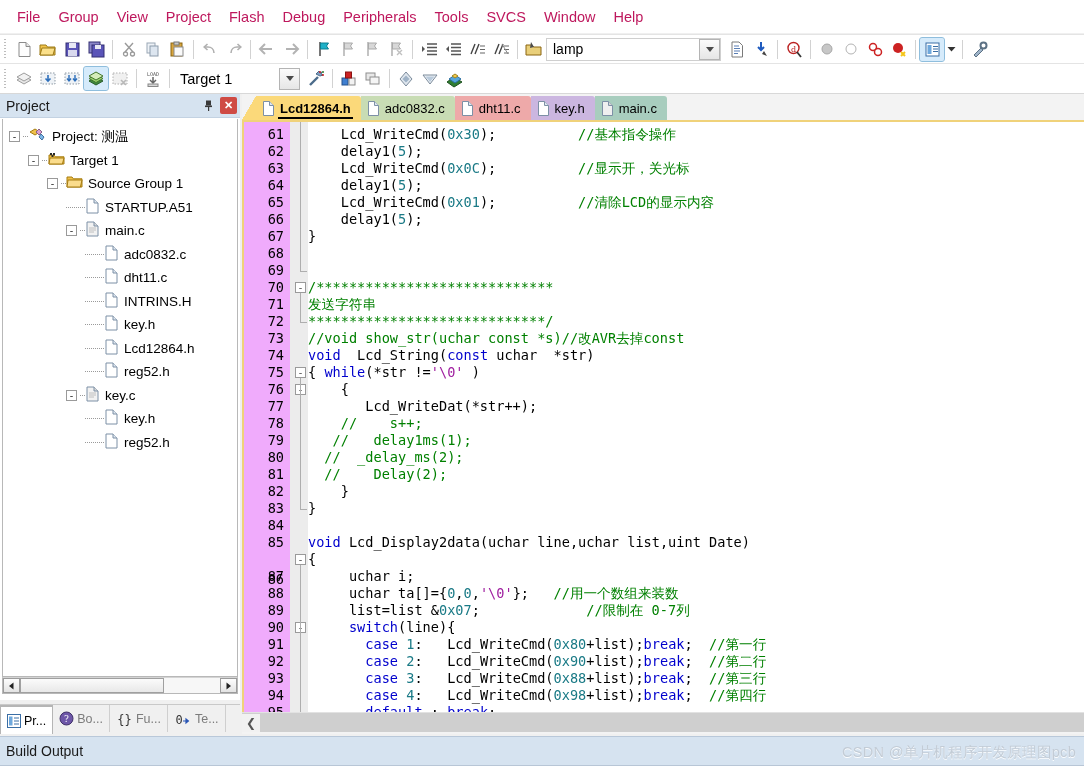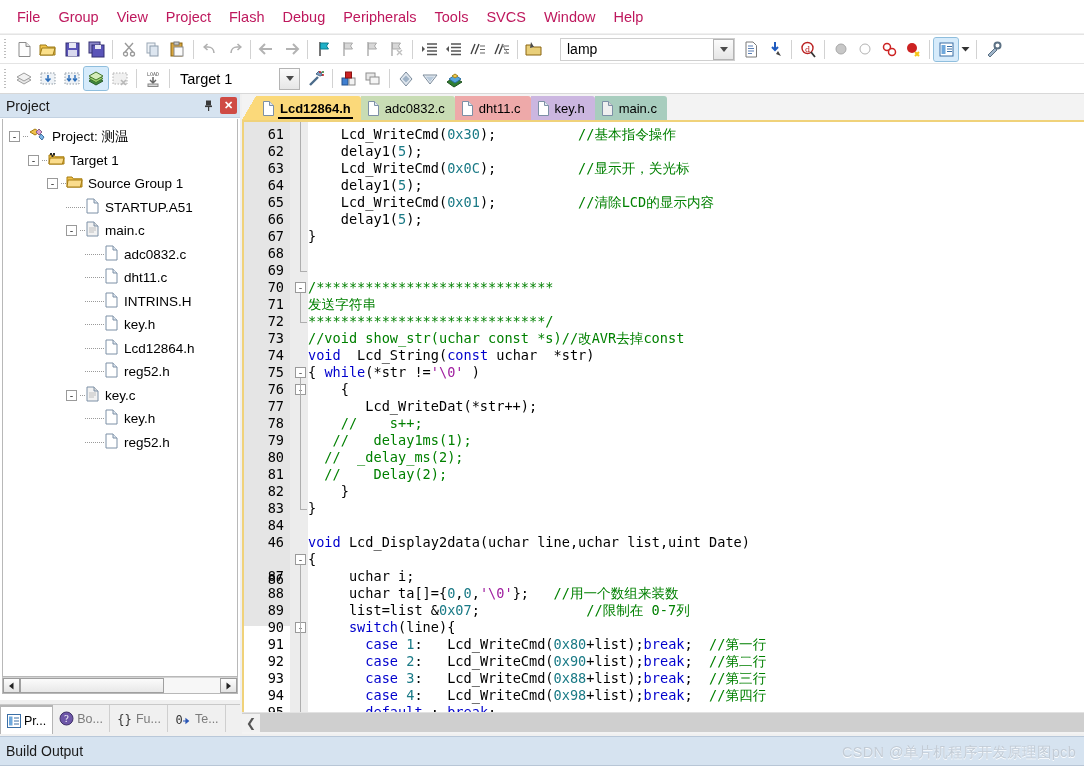--- a/index.html
+++ b/index.html
@@ -59,21 +59,21 @@
     display: flex; align-items: center; justify-content: center;
   }
   .combo-arrow::after {
     content: ""; width: 0; height: 0;
     border-left: 4px solid transparent; border-right: 4px solid transparent;
     border-top: 5px solid #4a4a4a;
   }
   
   .lamp-combo {
     display: flex; align-items: center; height: 23px; position: relative;
-    border: 1px solid #cfcfcf; background: #fff; width: 175px; margin-left: 14px;
+    border: 1px solid #cfcfcf; background: #fff; width: 175px; margin-left: 0;
   }
   .lamp-combo .txt { font-size: 14px; padding-left: 6px; color: #000; }
   .lamp-combo .combo-arrow { right: 0; top: 0; height: 21px; }
 
   
   .proj-panel {
     position: absolute; left: 0; top: 94px; width: 240px; height: 606px;
     background: #ffffff;
   }
   .proj-header {
@@ -160,22 +160,22 @@
     position: absolute; left: 22px; right: 8px; bottom: 1px; height: 2px; background: #000;
   }
 
   
   .codepane {
     position: absolute; left: 0; top: 28px; width: 842px; height: 590px;
     background: #ffffff; border-left: 2px solid #f0d27a;
     overflow: hidden;
   }
   .gutter {
-    position: absolute; left: 0; top: 0; width: 46px; height: 504px;
-    background: #e5e5e5;
+    position: absolute; left: 0; top: 0; width: 46px; height: 590px;
+    background: #f0abfc;
   }
   .foldcol {
     position: absolute; left: 46px; top: 0; width: 18px; height: 590px;
     background: #ececec;
   }
   .codearea {
     position: absolute; left: 64px; top: 0; right: 0; height: 590px;
     background: #ffffff;
   }
   .crow {
@@ -849,21 +849,21 @@
           <div class="lnum" style="top: 242px; left: 0px;">75</div>
           <div class="lnum" style="top: 259px; left: 0px;">76</div>
           <div class="lnum" style="top: 276px; left: 0px;">77</div>
           <div class="lnum" style="top: 293px; left: 0px;">78</div>
           <div class="lnum" style="top: 310px; left: 0px;">79</div>
           <div class="lnum" style="top: 327px; left: 0px;">80</div>
           <div class="lnum" style="top: 344px; left: 0px;">81</div>
           <div class="lnum" style="top: 361px; left: 0px;">82</div>
           <div class="lnum" style="top: 378px; left: 0px;">83</div>
           <div class="lnum" style="top: 395px; left: 0px;">84</div>
-          <div class="lnum" style="top: 412px; left: 0px;">46</div>
+          <div class="lnum" style="top: 412px; left: 0px;">85</div>
           <div class="lnum" style="top: 449px; left: 0px;">86</div>
           <div class="lnum" style="top: 446px; left: 0px;">87</div>
           <div class="lnum" style="top: 463px; left: 0px;">88</div>
           <div class="lnum" style="top: 480px; left: 0px;">89</div>
           <div class="lnum" style="top: 497px; left: 0px;">90</div>
           <div class="lnum" style="top: 514px; left: 0px;">91</div>
           <div class="lnum" style="top: 531px; left: 0px;">92</div>
           <div class="lnum" style="top: 548px; left: 0px;">93</div>
           <div class="lnum" style="top: 565px; left: 0px;">94</div>
           <div class="lnum" style="top: 582px; left: 0px;">95</div>

